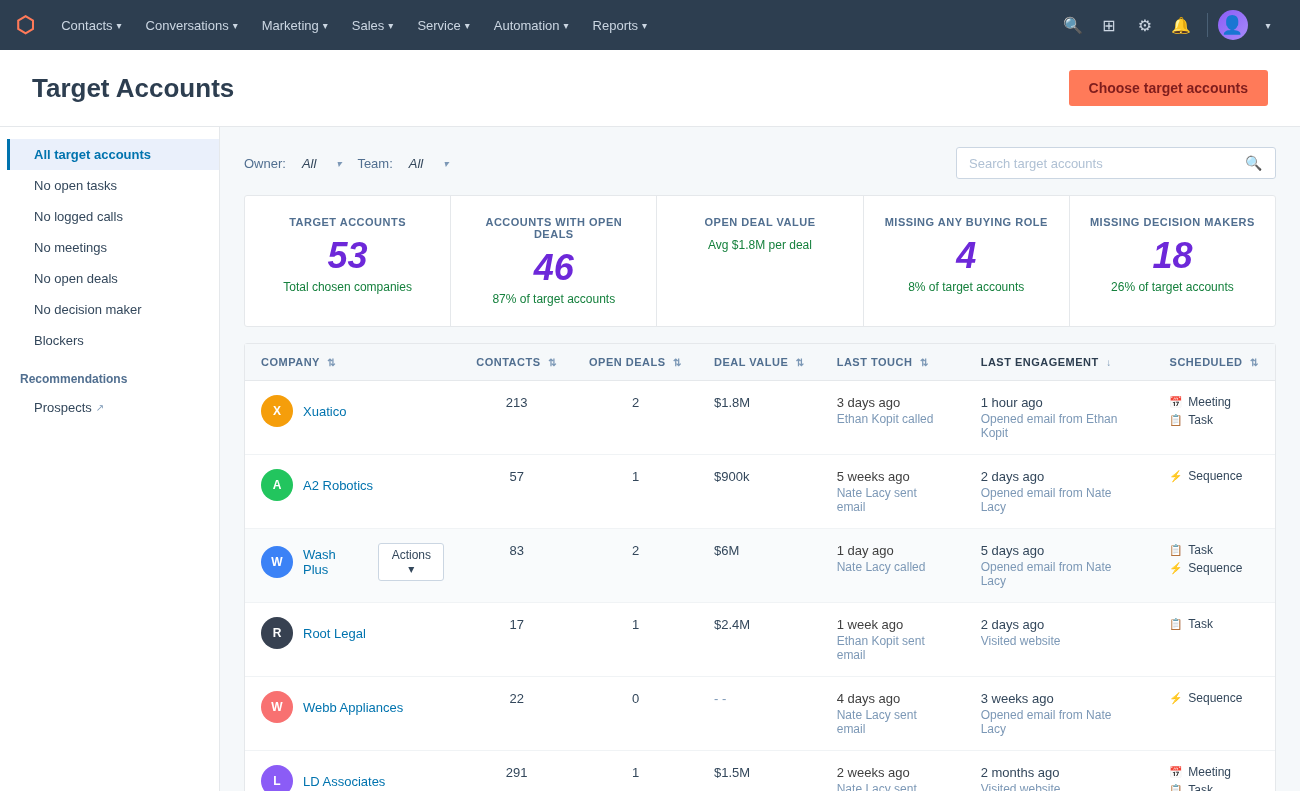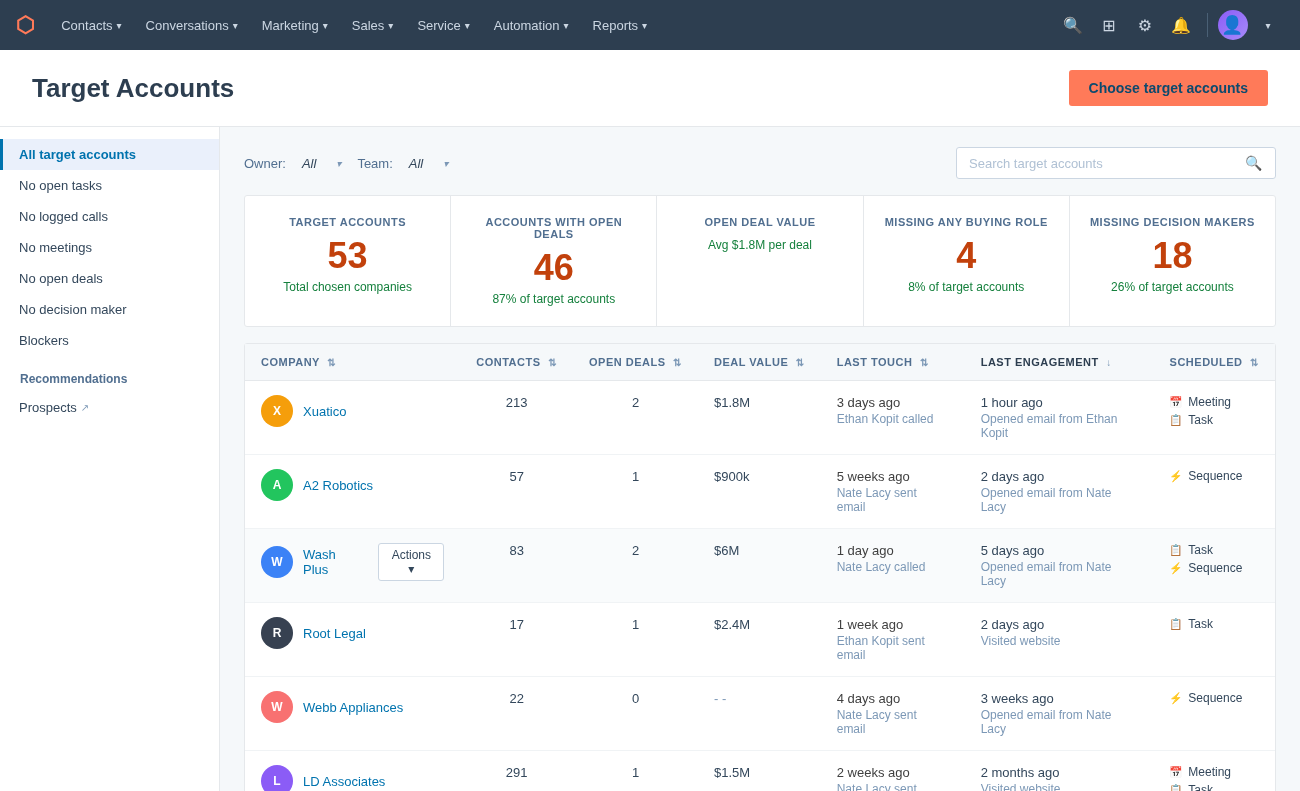--- a/index.html
+++ b/index.html
@@ -79,21 +79,21 @@
       align-items: center;
       justify-content: space-between;
     }
     .page-title {
       font-size: 26px;
       font-weight: 700;
       color: #2d3e50;
     }
     .btn-primary {
       background: #ff7a59;
-      color: #0c4a6e;
+      color: #7f1d1d;
       border: none;
       padding: 10px 20px;
       border-radius: 3px;
       font-size: 14px;
       font-weight: 600;
       cursor: pointer;
     }
 
     
     .main-layout {
@@ -103,25 +103,26 @@
 
     
     .sidebar {
       width: 220px;
       background: #fff;
       border-right: 1px solid #e5e8eb;
       padding: 12px 0;
       flex-shrink: 0;
     }
     .sidebar-item {
-      padding: 8px 16px;
+      padding: 8px 24px;
       cursor: pointer;
       color: #33475b;
       font-size: 13px;
       border-left: 3px solid transparent;
+      margin-left: 7px;
     }
     .sidebar-item.active {
       background: #eaf0fb;
       color: #0073ae;
       font-weight: 600;
       border-left: 3px solid #0073ae;
     }
     .sidebar-section-title {
       padding: 16px 20px 6px;
       font-size: 12px;
@@ -211,23 +212,24 @@
       font-size: 11px;
       font-weight: 700;
       color: #516f90;
       text-transform: uppercase;
       letter-spacing: 0.5px;
       margin-bottom: 10px;
     }
     .stat-value {
       font-size: 36px;
       font-weight: 700;
-      color: #c2410c;
+      color: #6d28d9;
       margin-bottom: 6px;
       line-height: 1;
+      font-style: italic;
     }
     .stat-sub {
       font-size: 12px;
       color: #15803d;
     }
 
     
     .table-container {
       background: #fff;
       border: 1px solid #e5e8eb;

